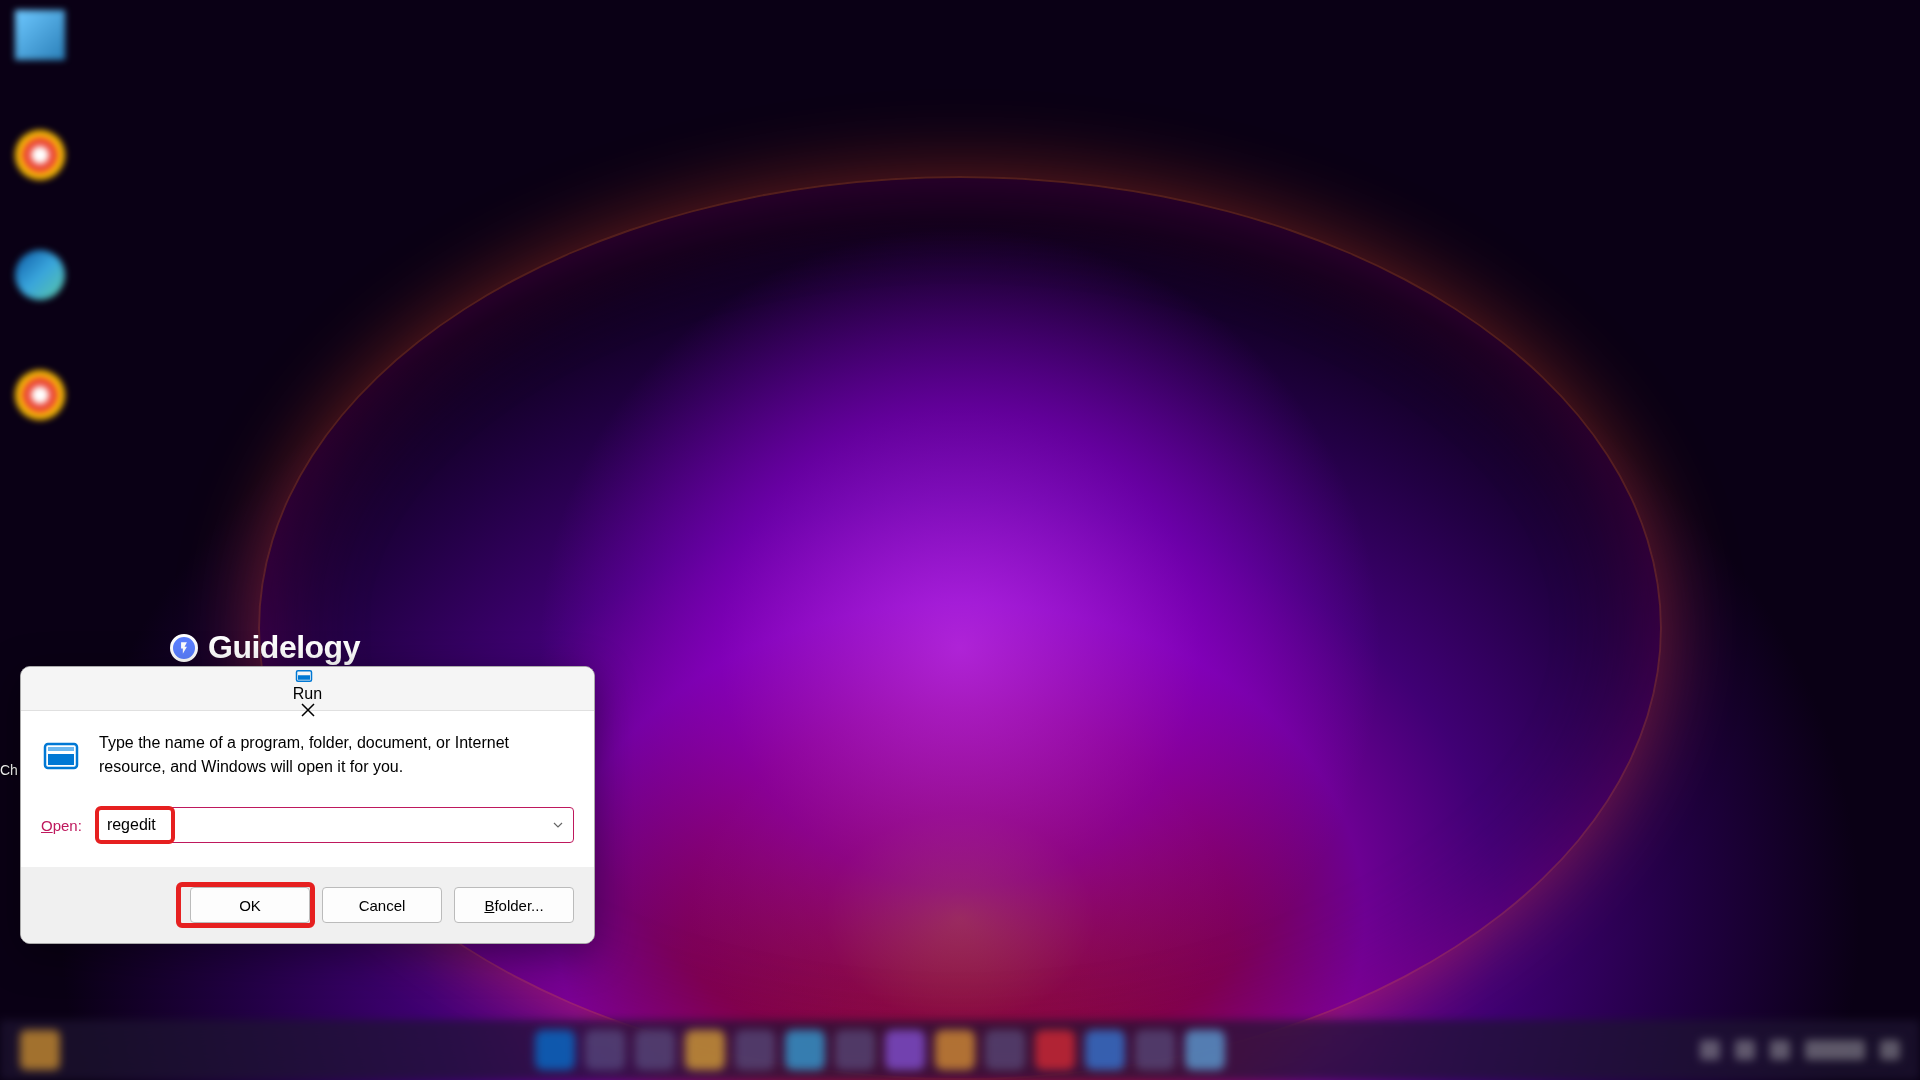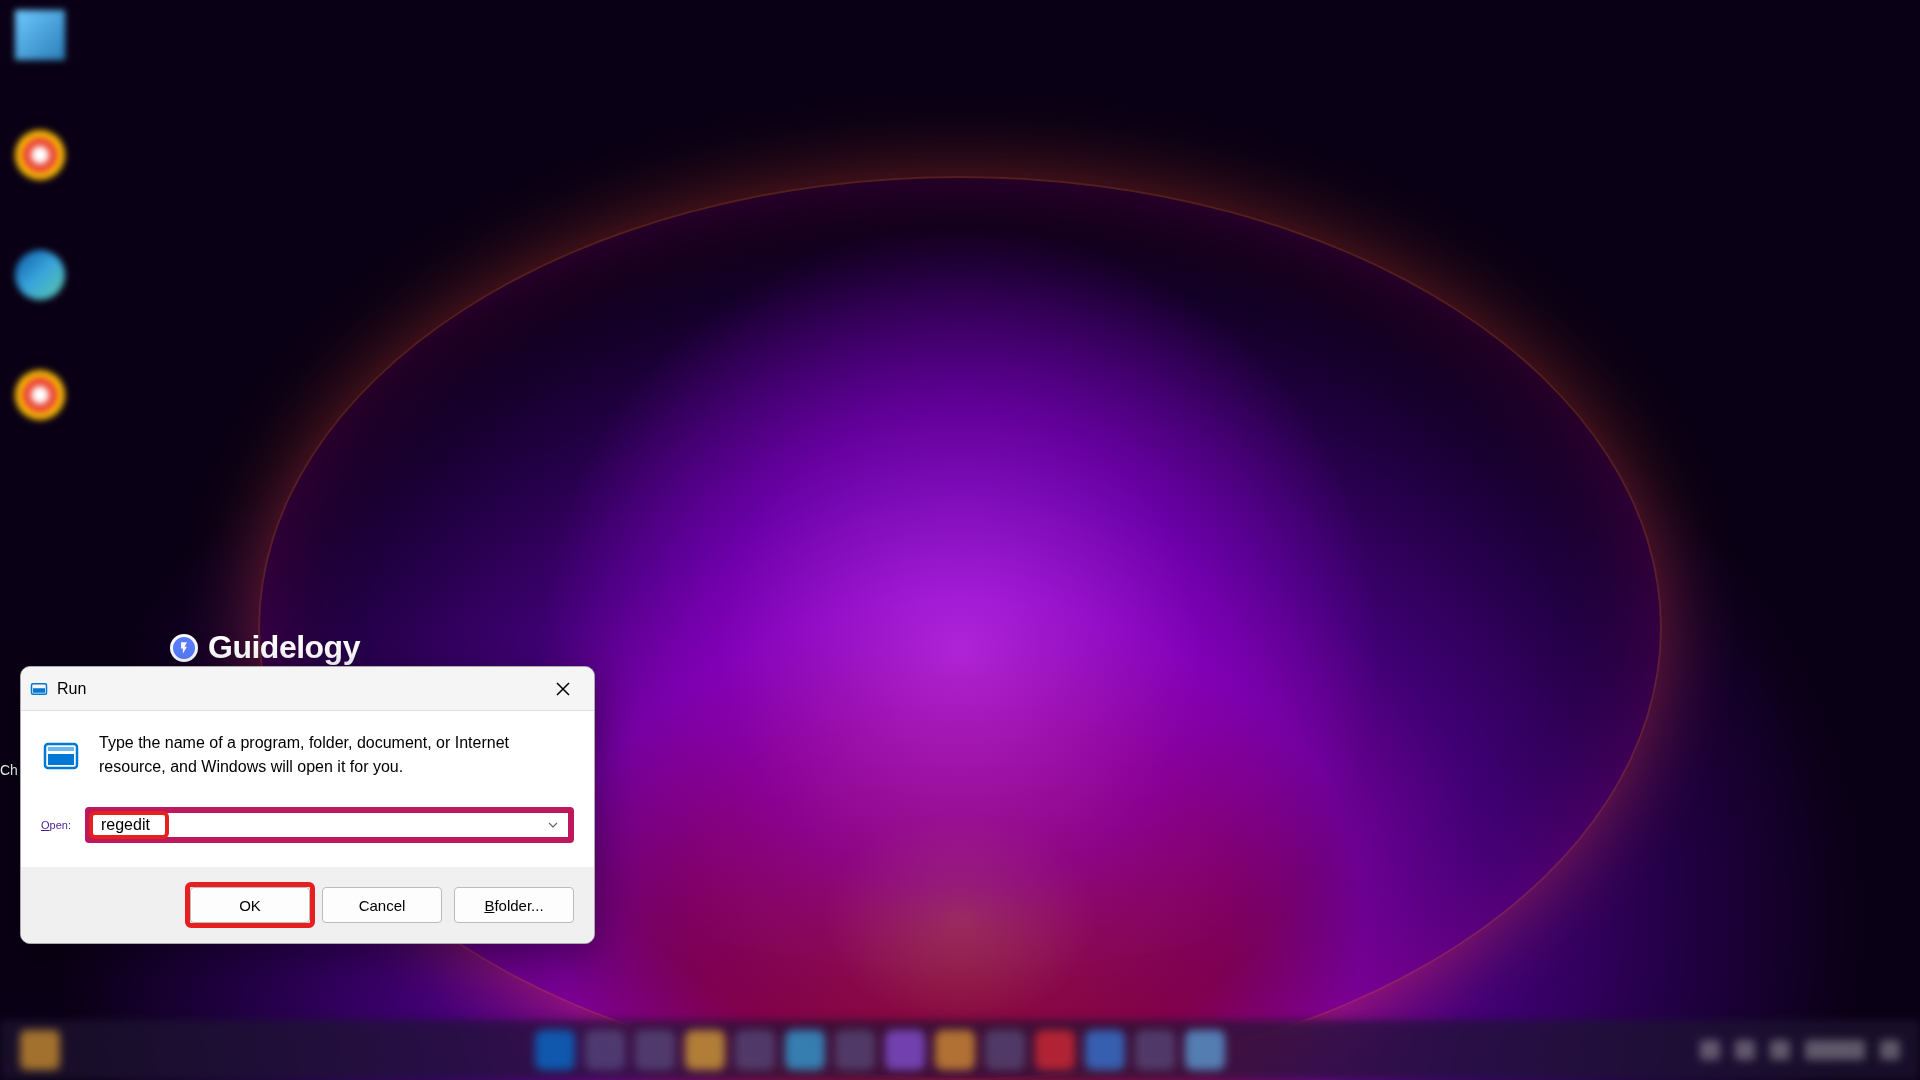--- a/index.html
+++ b/index.html
@@ -120,20 +120,21 @@
       overflow: hidden;
     }
     
     .run-titlebar {
       height: 44px;
       background: #f5f5f5;
       display: flex;
       align-items: center;
       padding: 0 8px;
       border-bottom: 1px solid #e0e0e0;
+      flex-direction: column;
     }
     
     .run-title-icon {
       width: 20px;
       height: 20px;
       margin-right: 8px;
       display: flex;
       align-items: center;
       justify-content: center;
     }
@@ -189,32 +190,32 @@
       line-height: 1.5;
     }
     
     .run-input-row {
       display: flex;
       align-items: center;
       gap: 14px;
     }
     
     .run-open-label {
-      font-size: 11px;
-      color: #4c1d95;
+      font-size: 15px;
+      color: #be185d;
     }
     
     .run-open-label .underline {
       text-decoration: underline;
     }
     
     .run-input-wrap {
       flex: 1;
       position: relative;
-      border: 6px solid #be185d;
+      border: 1px solid #be185d;
       border-radius: 4px;
       height: 36px;
       display: flex;
       align-items: center;
       background: #fff;
     }
     
     .run-input {
       flex: 1;
       border: none;
@@ -265,20 +266,21 @@
       cursor: pointer;
       color: #000;
     }
     
     .run-btn .underline {
       text-decoration: underline;
     }
     
     .ok-highlight {
       position: relative;
+      padding-left: 9px;
     }
     
     .ok-highlight::after {
       content: '';
       position: absolute;
       left: -5px;
       top: -5px;
       right: -5px;
       bottom: -5px;
       border: 5px solid #e62020;

